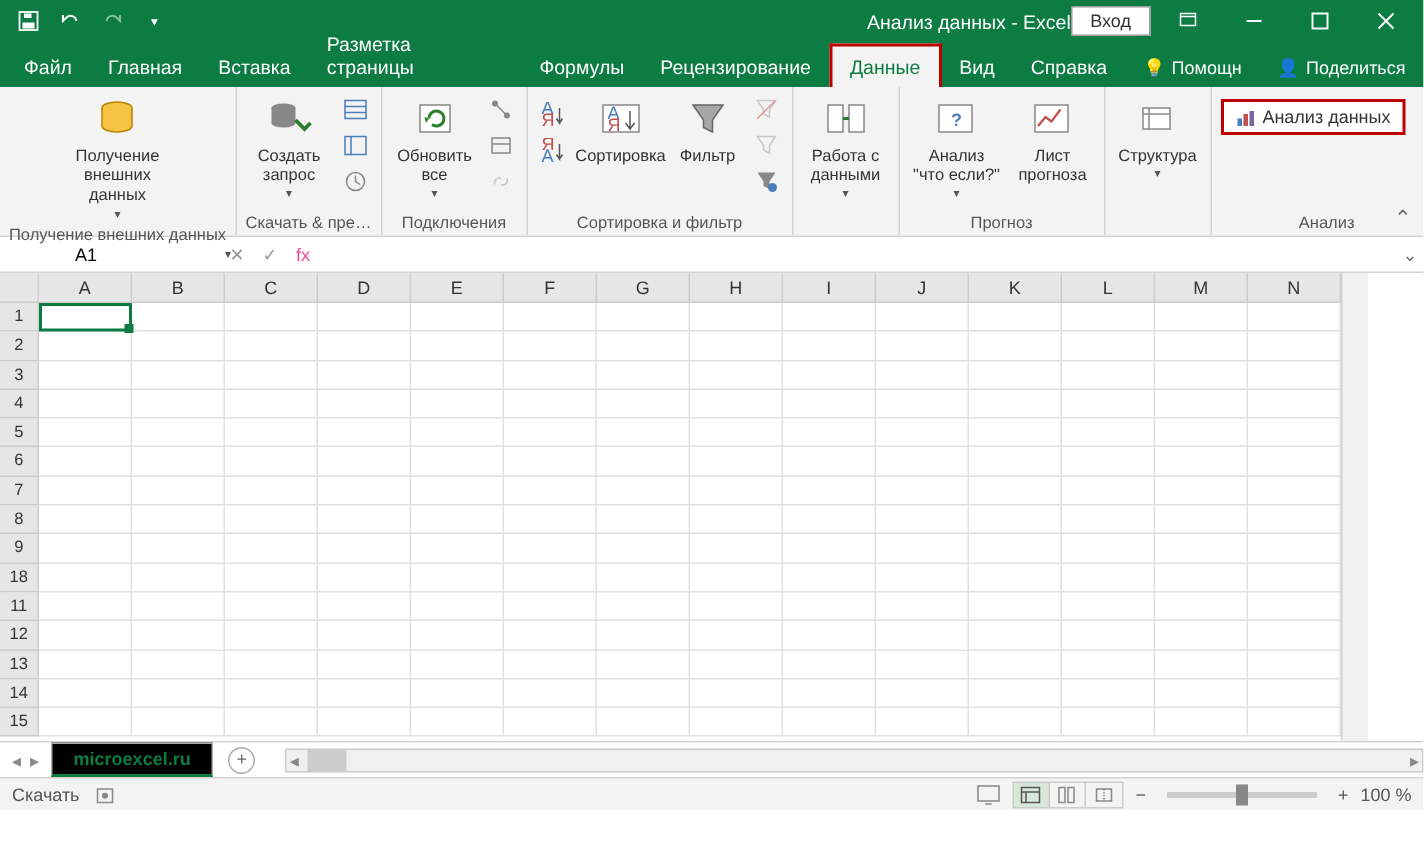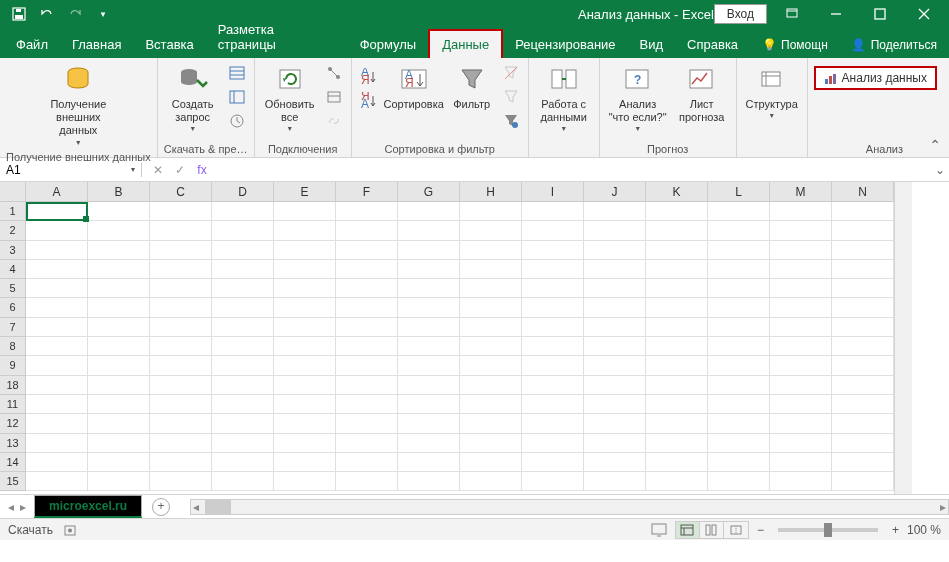--- a/index.html
+++ b/index.html
@@ -31,21 +31,21 @@
 .big-btn .lbl { font-size: 11px; line-height: 1.2; color: #333; }
 .small-stack { display: flex; flex-direction: column; gap: 2px; }
 .small-btn { width: 22px; height: 22px; display: flex; align-items: center; justify-content: center; cursor: pointer; }
 .arrow-down { font-size: 8px; color: #555; }
 .analysis-btn { position: absolute; right: 12px; top: 8px; border: 2px solid #c00000; background: #fff; padding: 3px 8px; display: flex; align-items: flex-end; gap: 4px; cursor: pointer; color: #333; }
 .collapse-ribbon { position: absolute; right: 8px; bottom: 4px; cursor: pointer; color: #666; font-size: 14px; }
 
 
 .formula-row { height: 24px; display: flex; align-items: center; border-bottom: 1px solid #d4d4d4; }
 .name-box { width: 142px; border-right: 1px solid #ccc; padding: 0 6px; display: flex; align-items: center; justify-content: space-between; }
-.name-box input { border: none; width: 100px; outline: none; font-size: 12px; }
+.name-box input { border: none; width: 100px; outline: none; font-size: 12px; margin-left: 44px; }
 .fb-btns { display: flex; gap: 2px; padding: 0 6px; }
 .fb-btn { width: 20px; color: #999; text-align: center; cursor: pointer; }
 .fb-input { flex: 1; border: none; outline: none; padding: 0 4px; }
 .fb-expand { width: 18px; text-align: center; color: #666; cursor: pointer; }
 
 
 .grid-area { position: relative; height: 312px; display: flex; }
 .corner { width: 26px; height: 20px; background: #e6e6e6; border-right: 1px solid #ccc; border-bottom: 1px solid #ccc; }
 .col-headers { display: flex; height: 20px; }
 .col-h { width: 62px; background: #e6e6e6; border-right: 1px solid #ccc; border-bottom: 1px solid #ccc; text-align: center; font-size: 12px; color: #333; line-height: 20px; }
@@ -127,22 +127,22 @@
       </span>
   </div>
 </div>
 
 <div class="tabs">
   <div class="tab">Файл</div>
   <div class="tab">Главная</div>
   <div class="tab">Вставка</div>
   <div class="tab">Разметка страницы</div>
   <div class="tab">Формулы</div>
+  <div class="tab">Рецензирование</div>
   <div class="tab active">Данные</div>
-  <div class="tab">Рецензирование</div>
   <div class="tab">Вид</div>
   <div class="tab">Справка</div>
   <div class="tab-right">
     <div class="tab">
         <span>💡</span>
         <span>Помощн</span>
       </div>
     <div class="tab">
         <span>👤</span>
         <span>Поделиться</span>
@@ -386,21 +386,21 @@
 </div>
 
 <div class="formula-row">
   <div class="name-box">
     <input value="A1" style="">
     <span class="arrow-down">▾</span>
   </div>
   <div class="fb-btns">
     <div class="fb-btn">✕</div>
     <div class="fb-btn">✓</div>
-    <div class="fb-btn" style="color:#8b5cf6">fx</div>
+    <div class="fb-btn" style="color:#ec4899">fx</div>
   </div>
   <input class="fb-input" style="">
   <div class="fb-expand">⌄</div>
 </div>
 
 <div class="grid-area">
   <div style="display:flex;flex-direction:column">
     <div style="display:flex">
       <div class="corner"></div>
       <div class="col-headers" id="colh">

